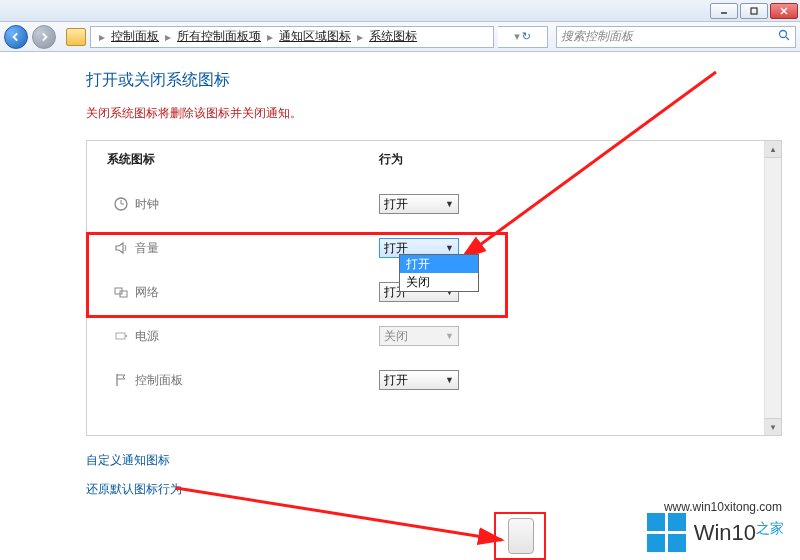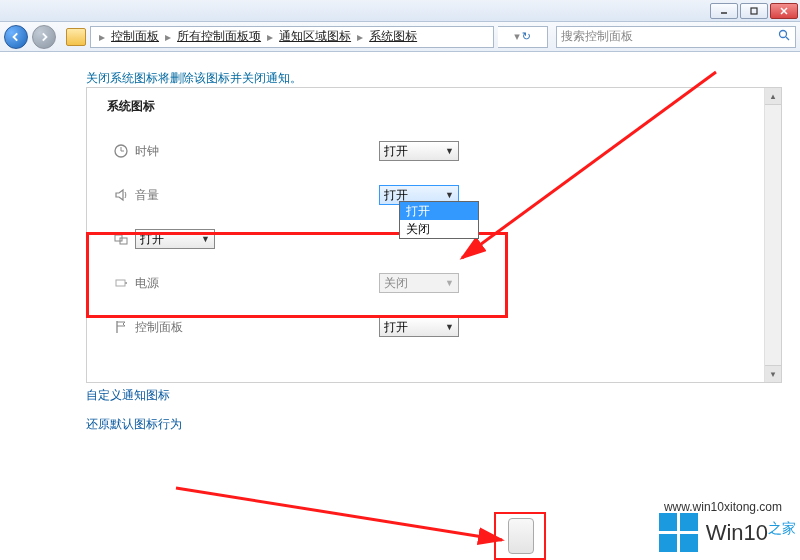--- a/index.html
+++ b/index.html
@@ -13,27 +13,27 @@
 
   
   .navbar { height: 30px; background: linear-gradient(#f7f9fc,#eaf0f8); border-bottom: 1px solid #b6c4d8; display: flex; align-items: center; padding: 0 4px; gap:4px; }
   .navcircle { width:24px; height:24px; border-radius:50%; background: radial-gradient(circle at 30% 30%, #6fb4ff, #1b64b8); border:1px solid #2a5a9a; display:flex; align-items:center; justify-content:center; color:#fff; }
   .navcircle.disabled { filter: grayscale(0.8) opacity(0.6); }
   .foldericon { width:20px; height:18px; background: linear-gradient(#ffe9a8,#f3c24b); border:1px solid #c09030; border-radius:2px; margin-left:6px; }
   .crumb { display:flex; align-items:center; height:22px; background:#fff; border:1px solid #a9b8cb; flex:1; padding:0 4px; font-size:12px; color:#222; }
   .crumb span.sep { color:#888; margin:0 4px; }
   .crumb-seg { padding:0 2px;text-decoration:underline; }
   .refreshbox { width:50px; height:22px; background:#fff; border:1px solid #a9b8cb; border-left:none; display:flex; align-items:center; justify-content:center; gap:2px; font-size:11px; }
-  .searchbox { width:240px; height:22px; background:#fff; border:1px solid #a9b8cb; margin-left:4px; display:flex; align-items:center; padding:0 4px; color:#888; font-size:12px; justify-content:space-between; }
+  .searchbox { width:240px; height:22px; background:#fff; border:1px solid #a9b8cb; margin-left:4px; display:flex; align-items:center; padding:0 4px; color:#888; font-size:12px; font-style:italic; justify-content:space-between; }
 
   
   .content { position:absolute; top:52px; left:0; right:0; bottom:0; background:#fff; padding: 18px 18px 0 86px; }
   .helpicon { position:absolute; right:10px; top:60px; width:16px; height:16px; border-radius:50%; background:#3b8ad8; color:#fff; font-size:11px; font-weight:bold; display:flex; align-items:center; justify-content:center; border:1px solid #2468b0; }
   h1.pagetitle { color:#0a5aa0; font-size:16px; font-weight:normal; margin-bottom:14px; }
-  p.subtitle { font-size:12px; color:#0369a1; }
+  p.subtitle { font-size:12px; color:#b91c1c; margin-bottom:18px; }
 
   .panel { height:296px; border:1px solid #d0d0d0; position:relative; background:#fff; }
   .scrollgutter { position:absolute; right:0; top:0; bottom:0; width:17px; background:#f0f0f0; border-left:1px solid #e0e0e0; }
   .scrollgutter .arrow { height:17px; background:#e6e6e6; display:flex; align-items:center; justify-content:center; font-size:9px; color:#666; }
   .scrollgutter .arrow.up { border-bottom:1px solid #d0d0d0; }
   .scrollgutter .arrow.down { position:absolute; bottom:0; left:0; right:0; border-top:1px solid #d0d0d0; }
 
   .tableinner { padding:10px 40px 10px 20px; }
   .hdrrow { display:flex; font-size:12px; font-weight:bold; color:#222; margin-bottom:14px; }
   .col-icon { width:272px; }
@@ -43,30 +43,30 @@
   .rowlabel { width:244px; font-size:12px; color:#737373; }
   .combo { width:80px; height:20px; border:1px solid #888; background:linear-gradient(#fff,#e9e9e9); font-size:12px; display:flex; align-items:center; justify-content:space-between; padding:0 4px; }
   .combo.disabled { color:#888; border-color:#bbb; background:#f2f2f2; }
   .combo .darrow { font-size:9px; color:#333; }
   .combo.open { border-color:#3399ff; background:linear-gradient(#eaf4ff,#cfe6ff); }
 
   .dropdown { position:absolute; left:312px; top:113px; width:80px; border:1px solid #666; background:#fff; font-size:12px; z-index:5; }
   .dropdown .opt { height:18px; padding:1px 6px; }
   .dropdown .opt.sel { background:#3399ff; color:#fff; }
 
-  .links { margin-top:4px; }
+  .links { margin-top:16px; }
   .links a { display:block; color:#0a5aa0; font-size:12px; text-decoration:none; margin-bottom:12px; cursor:pointer; }
 
   .redbox1 { position:absolute; border:3px solid #ff1a1a; left:86px; top:232px; width:422px; height:86px; pointer-events:none; }
   .arrowsvg { position:absolute; pointer-events:none; }
 
   .bottombtn { position:absolute; right:266px; bottom:6px; width:26px; height:36px; border:1px solid #aaa; border-radius:4px; background:linear-gradient(#f8f8f8,#e4e4e4); }
   .bottomredbox { position:absolute; right:254px; bottom:0; width:52px; height:48px; border:2px solid #ff1a1a; pointer-events:none; }
 
-  .watermark { position:absolute; right:4px; bottom:8px; display:flex; align-items:center; gap:8px; }
+  .watermark { position:absolute; right:16px; bottom:8px; display:flex; align-items:center; gap:8px; }
   .wmlogo { display:grid; grid-template-columns:18px 18px; grid-template-rows:18px 18px; gap:3px; }
   .wmlogo div { background:#1b9ae0; }
   .wmtext { font-size:22px; color:#333; font-weight:500; }
   .wmtext .zhi { color:#1b9ae0; font-size:14px; vertical-align:top; }
   .wmurl { position:absolute; right:18px; bottom:46px; font-size:12px; color:#333; }
 
   .contentwhite { position:absolute; left:0; right:0; top:52px; height:8px; background:#fff; }
 </style>
 </head>
 <body>
@@ -122,30 +122,32 @@
           <circle cx="5" cy="5" r="3.5" fill="none" stroke="#3a7cc8" stroke-width="1.3"></circle>
           <line x1="8" y1="8" x2="11" y2="11" stroke="#3a7cc8" stroke-width="1.3"></line>
         </svg></span>
   </div>
 </div>
 
 <div class="contentwhite"></div>
 <div class="helpicon">?</div>
 
 <div class="content">
+  <h1 class="pagetitle">打开或关闭系统图标</h1>
   <p class="subtitle">关闭系统图标将删除该图标并关闭通知。</p>
 
   <div class="panel">
     <div class="scrollgutter">
       <div class="arrow up">▴</div>
       <div class="arrow down">▾</div>
     </div>
     <div class="tableinner">
       <div class="hdrrow">
         <div class="col-icon">系统图标</div>
+        <div class="col-beh">行为</div>
       </div>
 
       <div class="itemrow">
         <div class="rowico">
             <svg width="16" height="16" viewBox="0 0 16 16">
               <circle cx="8" cy="8" r="6" fill="none" stroke="#888" stroke-width="1.3"></circle>
               <line x1="8" y1="8" x2="8" y2="4" stroke="#888"></line>
               <line x1="8" y1="8" x2="11" y2="8" stroke="#888"></line>
             </svg>
           </div>
@@ -170,20 +172,21 @@
           </div>
       </div>
 
       <div class="itemrow">
         <div class="rowico">
             <svg width="16" height="16" viewBox="0 0 16 16">
               <rect x="2" y="4" width="7" height="6" fill="none" stroke="#888"></rect>
               <rect x="7" y="7" width="7" height="6" fill="none" stroke="#888"></rect>
             </svg>
           </div>
+        <div class="rowlabel">网络</div>
         <div class="combo">
             <span>打开</span>
             <span class="darrow">▼</span>
           </div>
       </div>
 
       <div class="itemrow">
         <div class="rowico">
             <svg width="16" height="16" viewBox="0 0 16 16">
               <rect x="3" y="5" width="9" height="6" fill="none" stroke="#aaa"></rect>

